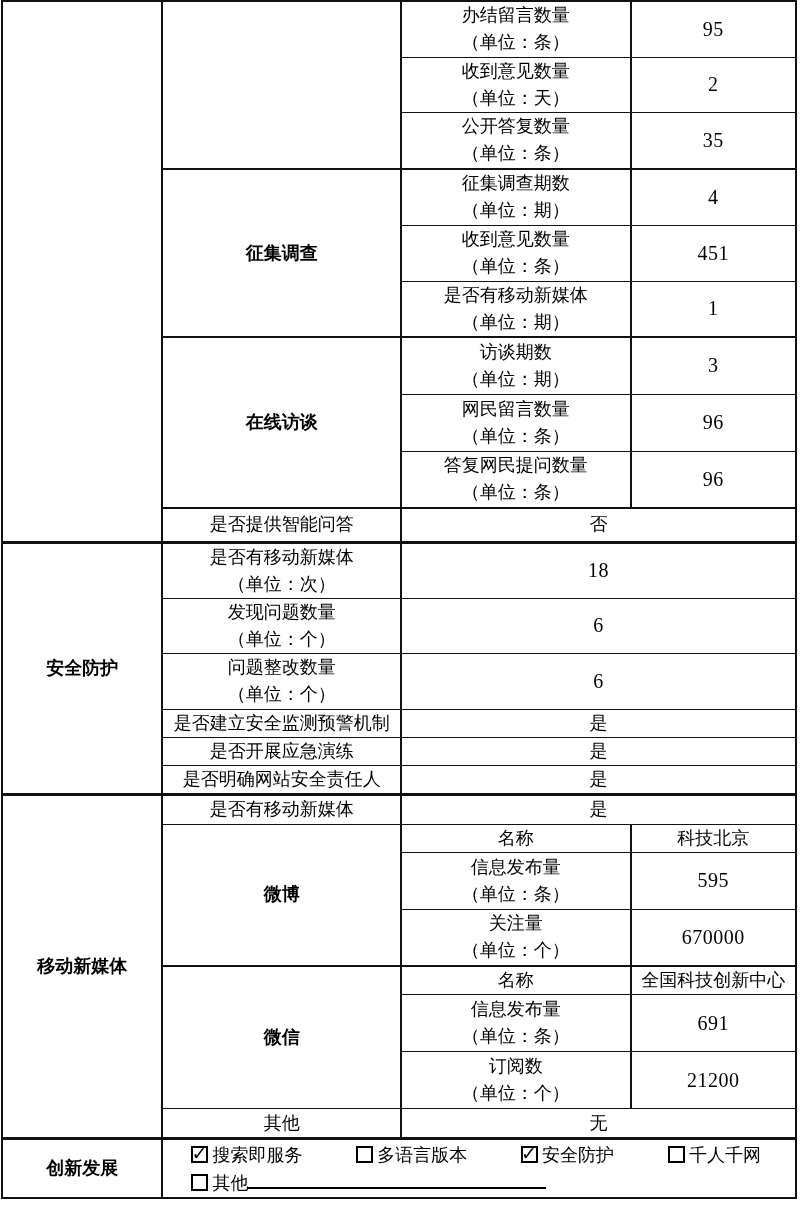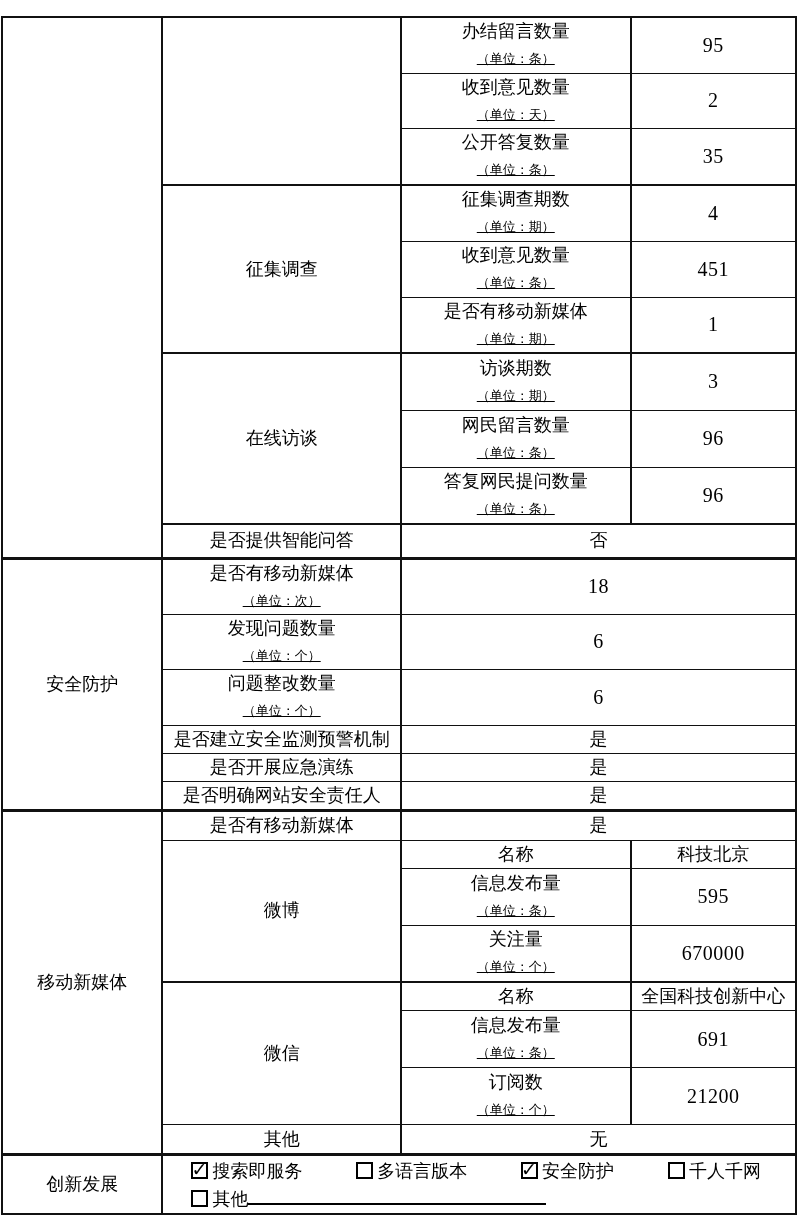--- a/index.html
+++ b/index.html
@@ -3,38 +3,38 @@
 <meta charset="utf-8">
 <style>
   html,body{margin:0;padding:0;}
   body{
     width:800px;height:1218px;background:#ffffff;color:#000;
     font-family:"Liberation Serif","DejaVu Serif",serif;
     overflow:hidden;
   }
   table.report{
     border-collapse:collapse;table-layout:fixed;
-    margin-left:1px;margin-top:16px;
+    margin-left:1px;margin-top:0;
     border:2px solid #111;
     width:796px;
     padding-left:46px;
   }
   td{
     border:2px solid #111;
     border-top-width:1px;border-bottom-width:1px;
     text-align:center;vertical-align:middle;
     font-size:18px;line-height:27px;
     padding:0;overflow:hidden;
   }
   tr.sep td{border-top-width:2px;}
   tr.sec td{border-top-width:3px;}
-  td.cat{font-size:18px;}
+  td.cat{font-size:18px;font-weight:bold;}
   td.val{font-size:20px;letter-spacing:.5px;}
   td.left-cell{text-align:left;}
-  .unit-line{font-size:13px;text-decoration:underline;}
+  .unit-line{font-size:18px;}
   
   .opts{text-align:left;border-radius:13px;}
   .opt-row1{
     display:flex;justify-content:space-between;
     padding:2px 34px 0 28px;
   }
   .opt-row2{padding:1px 0 0 28px;}
   .opt{white-space:nowrap;font-size:18px;}
   .cb{
     display:inline-block;width:13px;height:13px;

